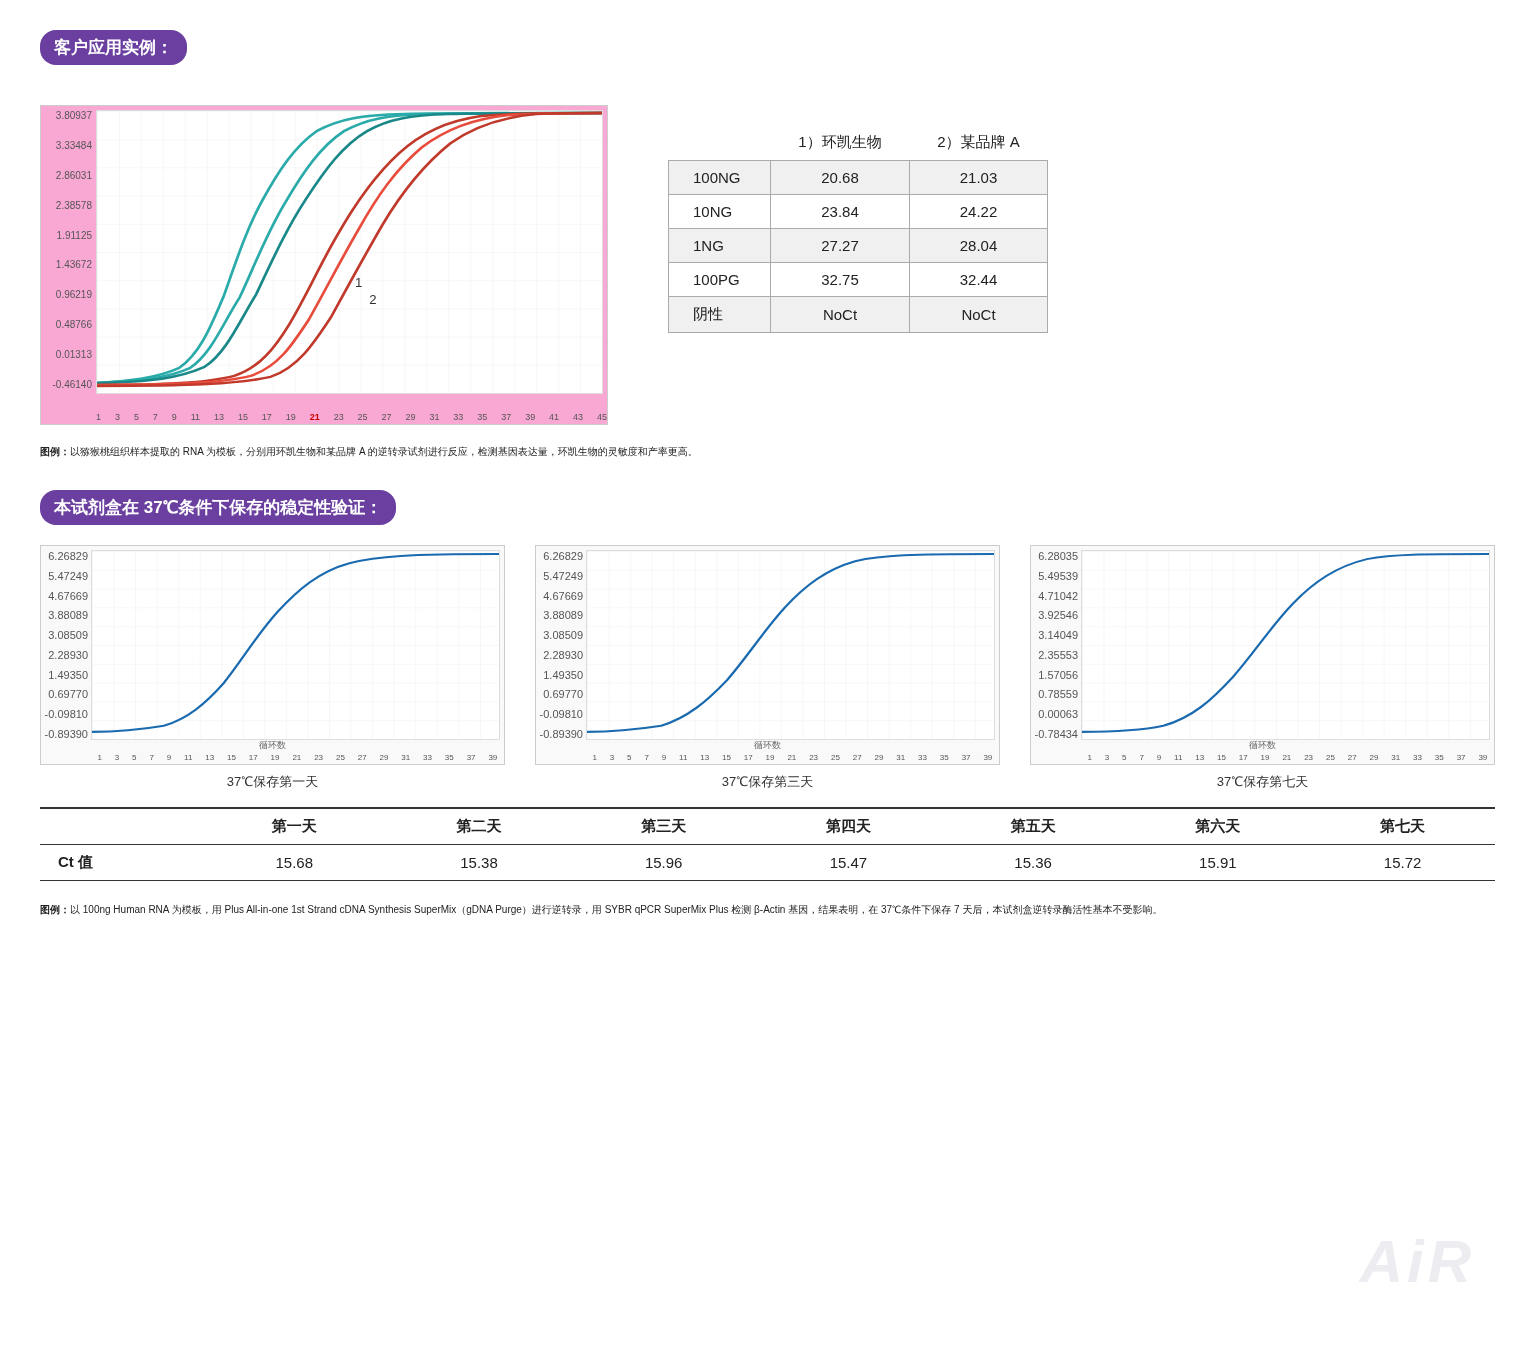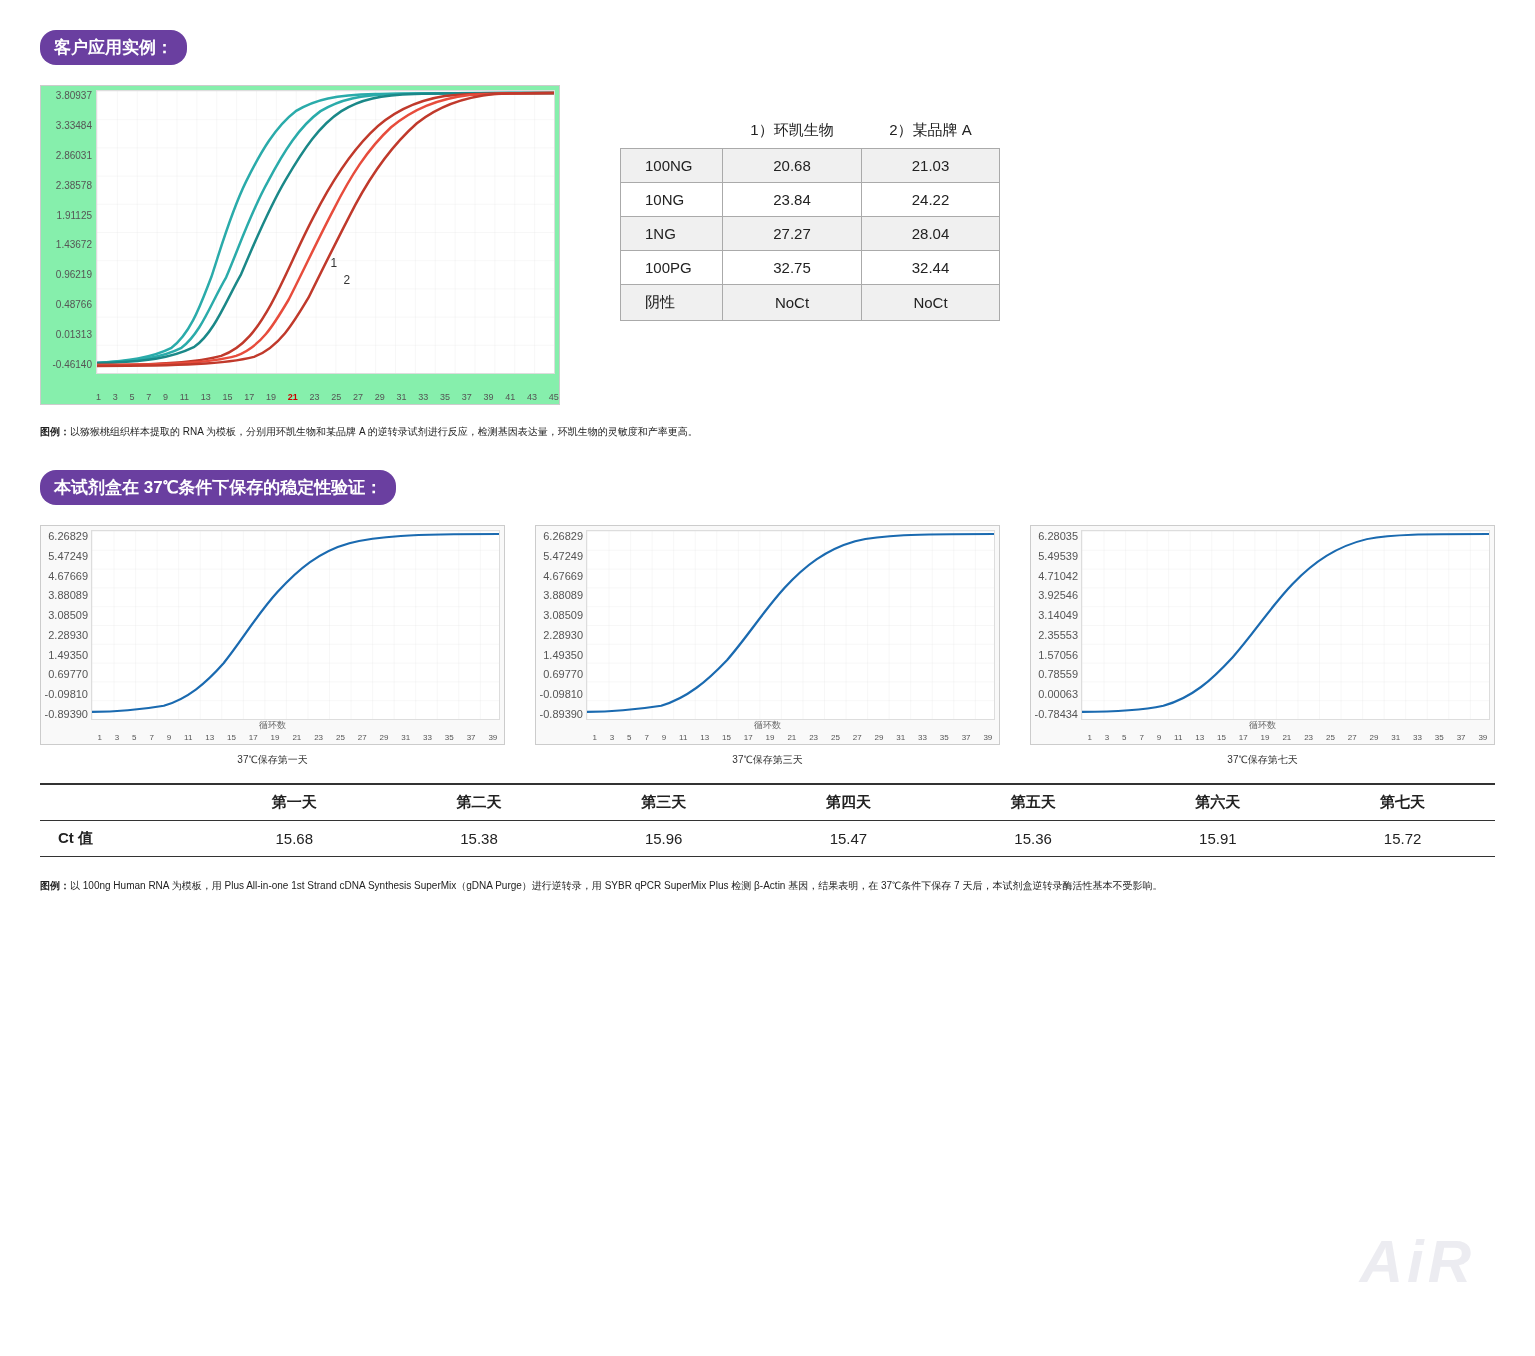--- a/index.html
+++ b/index.html
@@ -30,25 +30,26 @@
       margin-bottom: 18px;
     }
 
     .chart-area {
       flex: 0 0 520px;
       position: relative;
     }
 
     .chart-container {
       border: 1px solid #ccc;
-      background: #86efac;
-      width: 520px;
+      background: #f9a8d4;
+      width: 568px;
       height: 320px;
       position: relative;
       overflow: hidden;
+      margin-top: 20px;
     }
 
     .chart-y-labels {
       position: absolute;
       left: 0;
       top: 0;
       bottom: 30px;
       width: 55px;
       display: flex;
       flex-direction: column;
@@ -82,21 +83,21 @@
 
     .chart-grid {
       width: 100%;
       height: 100%;
     }
 
     
     .comparison-table {
       border-collapse: collapse;
       min-width: 380px;
-      margin-top: 28px;
+      margin-top: 40px;
       font-size: 15px;
     }
 
     .comparison-table th,
     .comparison-table td {
       border: 1px solid #aaa;
       padding: 8px 24px;
       text-align: center;
     }
 
@@ -183,21 +184,21 @@
       bottom: 2px;
       left: 50px;
       right: 0;
       display: flex;
       justify-content: space-around;
       font-size: 8px;
       color: #555;
     }
 
     .chart-label {
-      font-size: 10px;
+      font-size: 13px;
       color: #333;
       margin-top: 4px;
     }
 
     .x-axis-title {
       position: absolute;
       bottom: 12px;
       left: 50%;
       transform: translateX(-50%);
       font-size: 9px;

